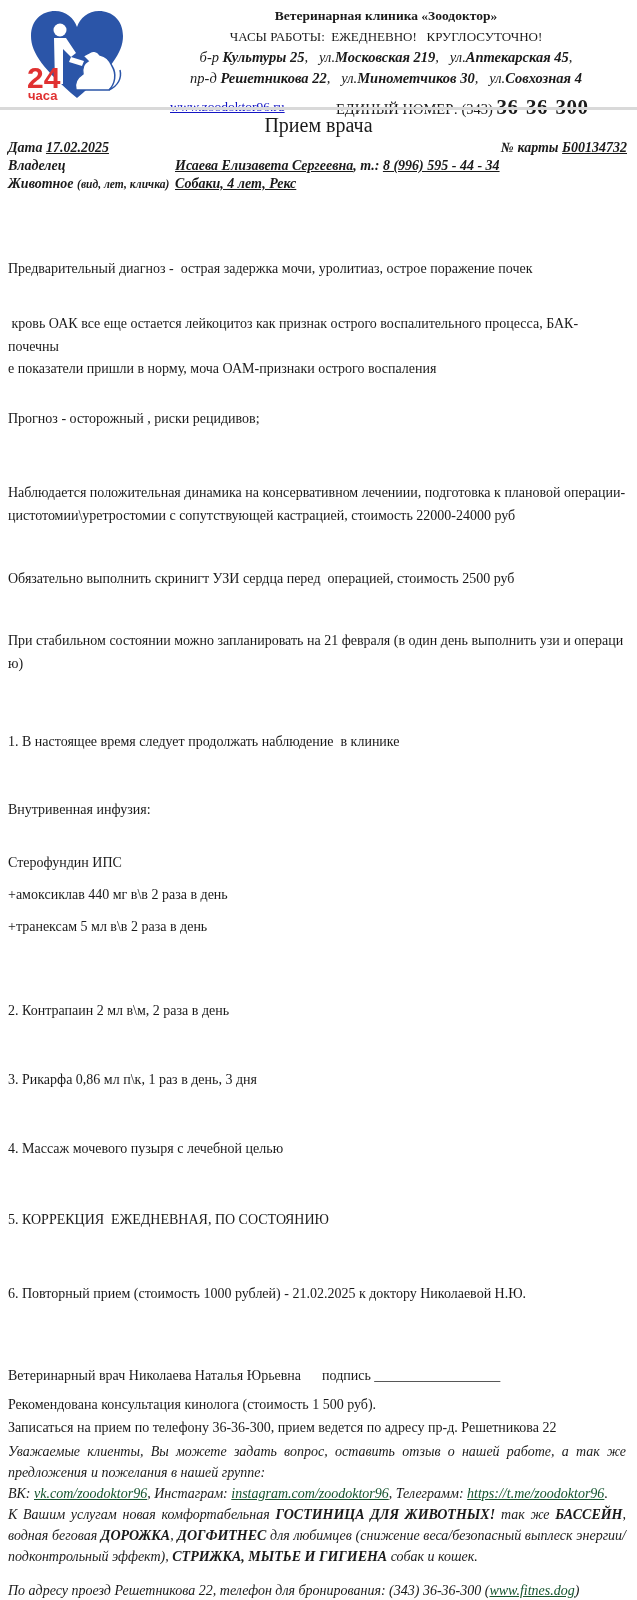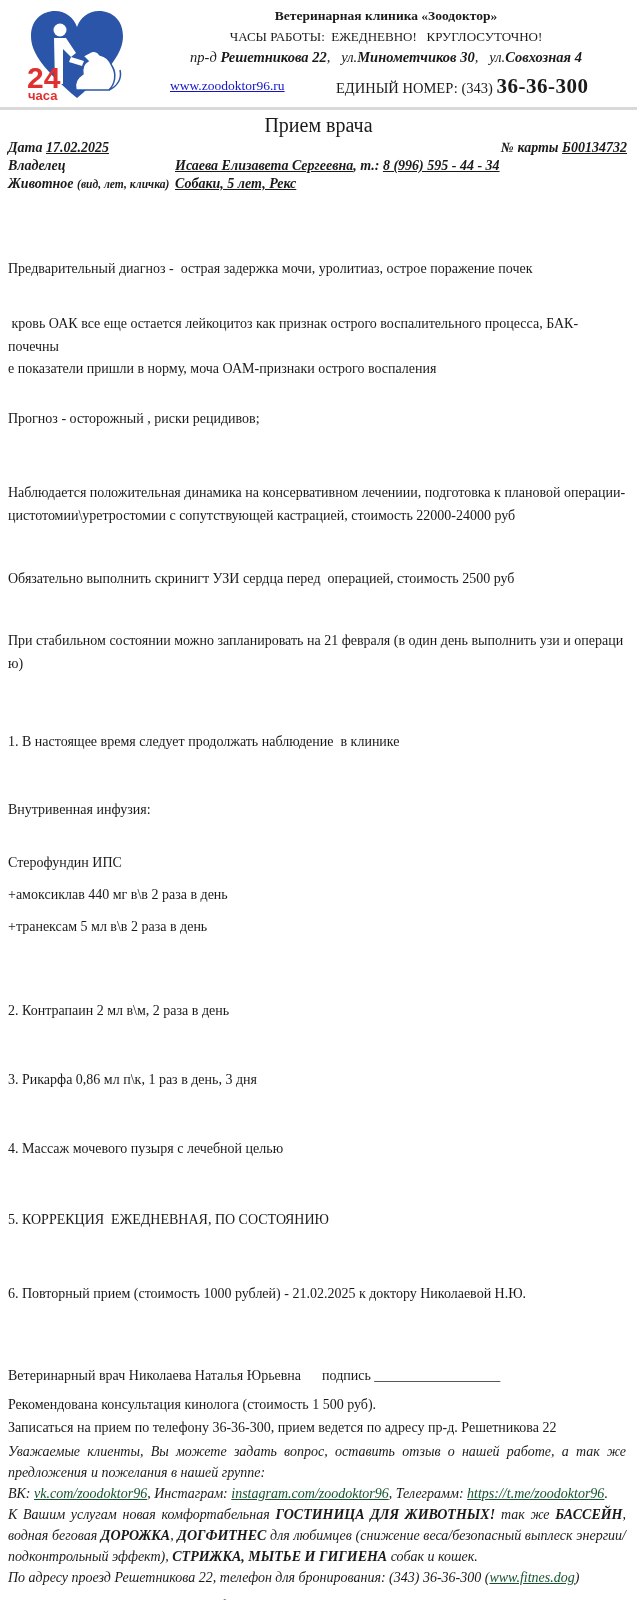--- a/index.html
+++ b/index.html
@@ -40,21 +40,21 @@
              font-size:14.5px; font-weight:bold; }
   
   .para { position:absolute; left:8px; width:622px; font-size:14px;
           line-height:22.5px; white-space:pre-wrap; }
   
   .footer { position:absolute; left:8px; top:1441px; width:618px;
             font-style:italic; font-size:14px; line-height:21px; }
   .footer p { text-align:justify; }
   .seg-b { font-weight:bold; }
   .seg-l { color:#14532d; text-decoration:underline; cursor:pointer; }
-  .booking { text-align:right; }
+  .booking { text-align:right;margin-top:13px; }
   .tagline { margin-top:5px; font-size:10px; font-weight:bold; text-align:left !important; }
   .tagline .rest { font-weight:bold; }
 </style>
 </head>
 <body>
 
 <div class="page">
 
   <svg class="logo" viewBox="0 0 122 98">
     <path fill="#2b55a8" d="M63,92 C30,64 17,47 17,30 C17,14 28,5 41,5 C52,5 60,12 63,21 C66,12 74,5 85,5 C98,5 109,14 109,30 C109,47 96,64 63,92 Z"></path>
@@ -67,40 +67,41 @@
       <path fill="#ffffff" stroke="#2b55a8" stroke-width="1.5" d="M74,55 C70,57 68,62 69,68 C63,72 60,78 62,84 L95,84 C101,78 103,68 98,60 C96,55 92,50 86,49 C83,45 78,44 75,47 L69,50 Z"></path>
       <path fill="none" stroke="#2b55a8" stroke-width="1.5" d="M95,84 C104,80 108,72 106,64"></path>
     </g>
     <text x="13" y="82" fill="#e03131" font-size="30" font-weight="bold" font-family="Liberation Sans, sans-serif">24</text>
     <text x="14" y="94" fill="#e03131" font-size="13" font-weight="bold" font-family="Liberation Sans, sans-serif">часа</text>
   </svg>
 
   <div class="htext">
     <div class="h1">Ветеринарная клиника «Зоодоктор»</div>
     <div class="h2">ЧАСЫ РАБОТЫ:  ЕЖЕДНЕВНО!   КРУГЛОСУТОЧНО!</div>
+    <div class="h3"><span>б-р </span><span class="seg-b">Культуры 25</span><span>,   </span><span>ул.</span><span class="seg-b">Московская 219</span><span>,   </span><span>ул.</span><span class="seg-b">Аптекарская 45</span><span>,</span></div>
     <div class="h3"><span>пр-д </span><span class="seg-b">Решетникова 22</span><span>,   </span><span>ул.</span><span class="seg-b">Минометчиков 30</span><span>,   </span><span>ул.</span><span class="seg-b">Совхозная 4</span></div>
     <div class="h4">
       <a class="site">www.zoodoktor96.ru</a>
       <span class="phone-wrap"><span class="phone-label">ЕДИНЫЙ НОМЕР: (343) </span><span class="phone-big">36-36-300</span></span>
     </div>
   </div>
 
   <div class="sep"></div>
 
   <div class="title">Прием врача</div>
 
   <div class="meta row-date"><span>Дата </span><span class="u">17.02.2025</span></div>
 
   <div class="meta row-card"><span>№ карты </span><span class="u">Б00134732</span></div>
 
   <div class="meta row-owner-l">Владелец</div>
   <div class="meta row-owner-v"><span class="u">Исаева Елизавета Сергеевна</span><span>, т.: </span><span class="u">8 (996) 595 - 44 - 34</span></div>
 
   <div class="meta row-animal-l"><span>Животное </span><span class="small-note">(вид, лет, кличка)</span></div>
-  <div class="meta row-animal-v"><span class="u">Собаки, 5 лет, Рекс</span></div>
+  <div class="meta row-animal-v"><span class="u">Собаки, 4 лет, Рекс</span></div>
 
 
   <div>
       <div class="para" style="top: 258px;">Предварительный диагноз -  острая задержка мочи, уролитиаз, острое поражение почек</div>
       <div class="para" style="top: 313px;"> кровь ОАК все еще остается лейкоцитоз как признак острого воспалительного процесса, БАК- почечны
 е показатели пришли в норму, моча ОАМ-признаки острого воспаления</div>
       <div class="para" style="top: 408px;">Прогноз - осторожный , риски рецидивов;</div>
       <div class="para" style="top: 482px;">Наблюдается положительная динамика на консервативном лечениии, подготовка к плановой операции-
 цистотомии\уретростомии с сопутствующей кастрацией, стоимость 22000-24000 руб</div>
       <div class="para" style="top: 568px;">Обязательно выполнить скринигт УЗИ сердца перед  операцией, стоимость 2500 руб</div>

